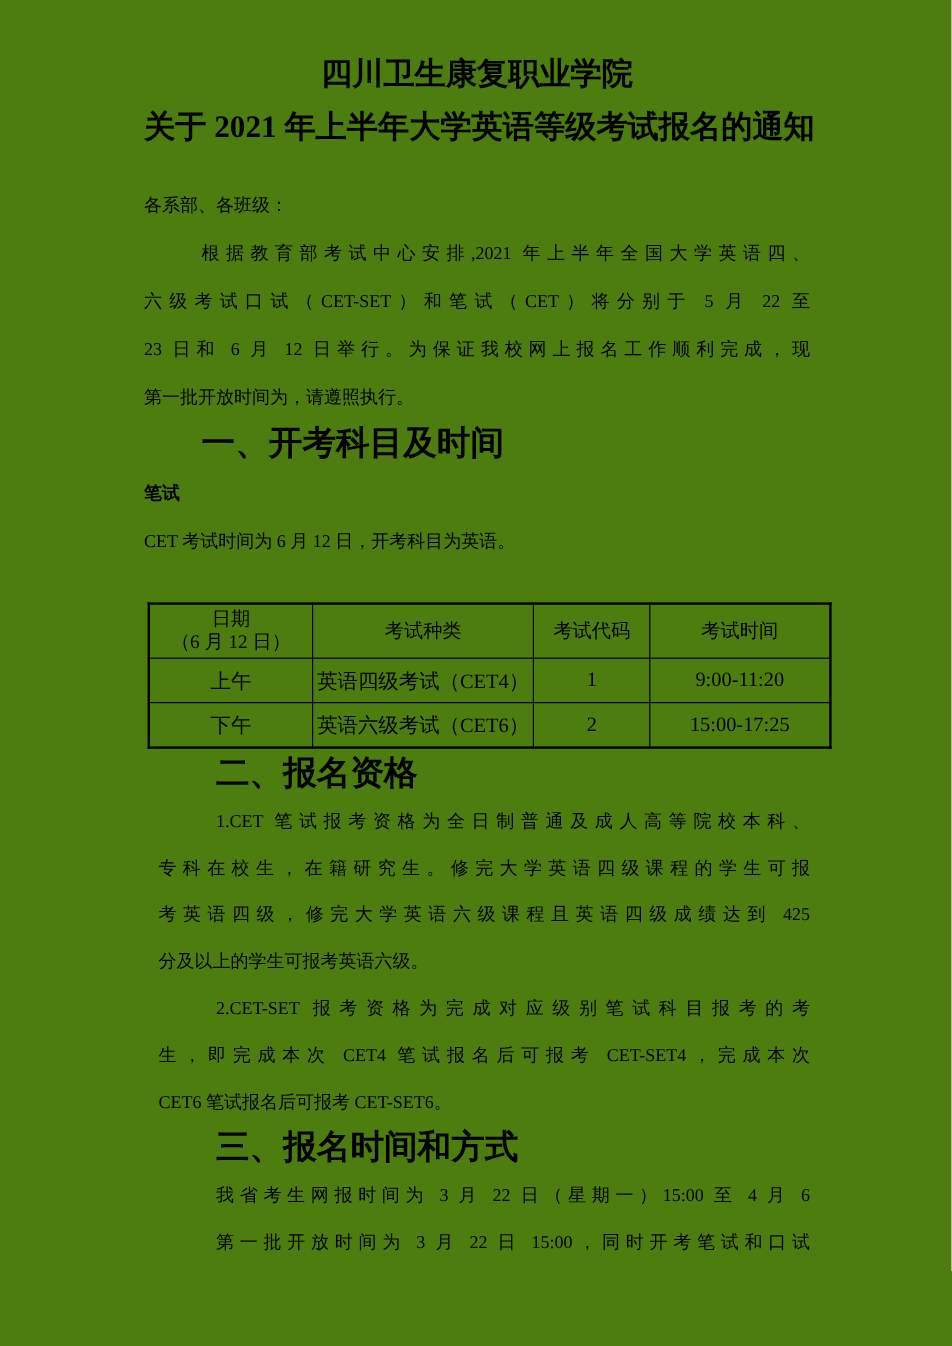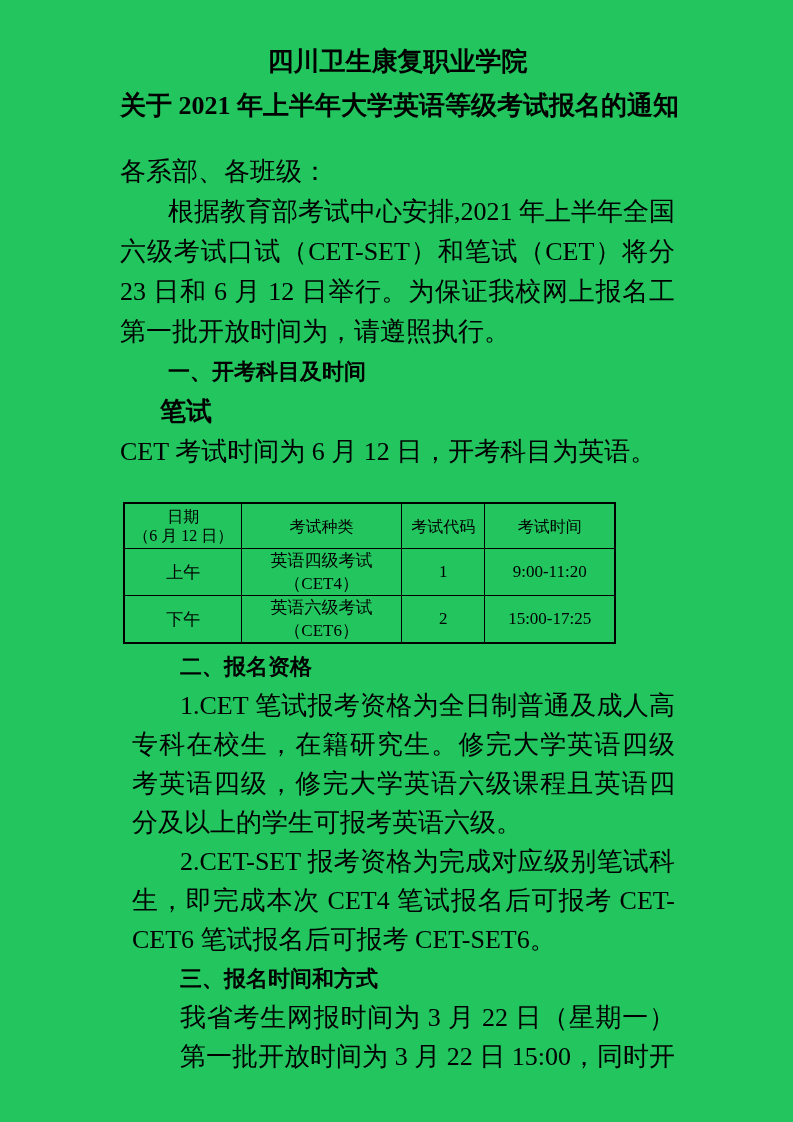--- a/index.html
+++ b/index.html
@@ -4,21 +4,21 @@
 <style>
   html, body {
     margin: 0;
     padding: 0;
     background: #ffffff;
   }
   .page {
     position: relative;
     width: 793px;
     height: 1122px;
-    background: #22c55e;
+    background: #4d7c0f;
     color: #000000;
     font-family: "Liberation Serif", "DejaVu Serif", serif;
     overflow: hidden;
   }
   .content {
     position: absolute;
     left: 120px;
     top: 40px;
     width: 555px;
   }
@@ -26,45 +26,45 @@
     font-size: 26px;
     font-weight: bold;
     text-align: center;
     line-height: 44px;
     white-space: nowrap;
   }
   .body-text {
     margin-top: 24px;
   }
   .line {
-    font-size: 26px;
+    font-size: 15px;
     line-height: 40px;
     height: 40px;
     overflow: hidden;
   }
   .lower .line {
     line-height: 39px;
     height: 39px;
     margin-left: 12px;
   }
   .ind { text-indent: 48px; }
   .fill {
     text-align: justify;
     text-align-last: justify;
   }
   .h {
     font-weight: bold;
-    font-family: Liberation Serif, serif;
-    font-size: 22px;
+    font-family: Liberation Mono, monospace;
+    font-size: 28px;
   }
-  .sub { font-weight: bold; margin-left: 40px; }
+  .sub { font-weight: bold; }
   table.sched {
     border-collapse: collapse;
     table-layout: fixed;
-    width: 493px;
+    width: 570px;
     margin: 30px 0 3px 3px;
     border: 2px solid #000000;
   }
   .sched td {
     border: 1.5px solid #000000;
     text-align: center;
     vertical-align: middle;
     padding: 0;
   }
   .sched .hrow td {

